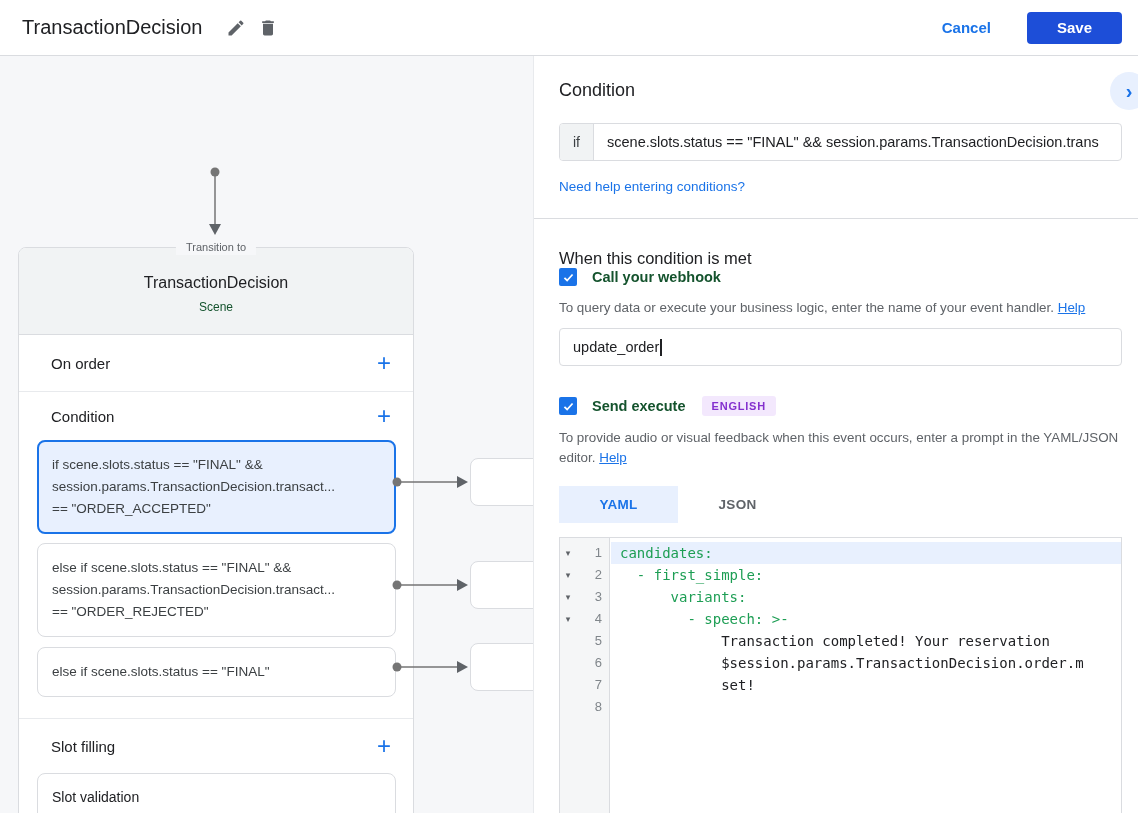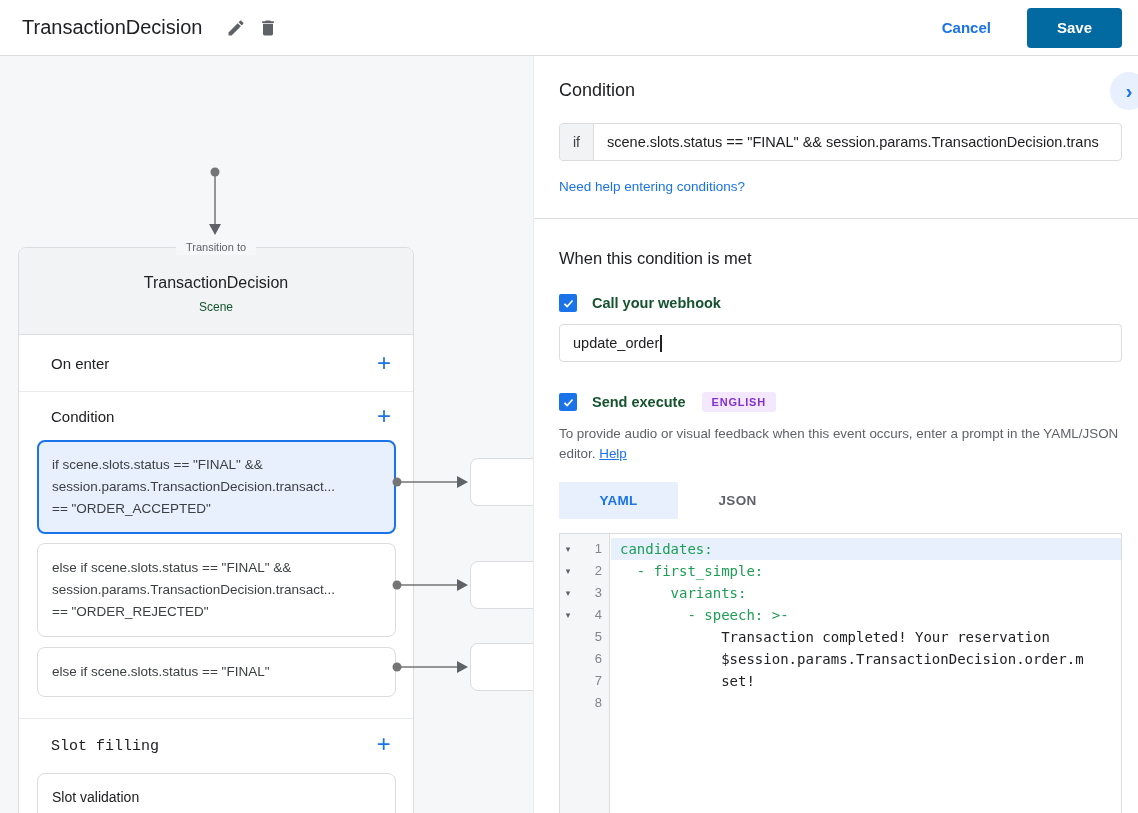--- a/index.html
+++ b/index.html
@@ -8,21 +8,21 @@
 
   
   .topbar { height:56px; background:#fff; border-bottom:1px solid #dadce0;
             display:flex; align-items:center; padding:0 16px 0 22px; }
   .page-title { font-size:20px; color:#202124; margin-right:18px; }
   .icon-btn { background:none; border:none; cursor:pointer; padding:6px; display:flex; align-items:center; }
   .icon-btn svg { fill:#5f6368; }
   .spacer { flex:1; }
   .cancel-btn { background:none; border:none; color:#1a73e8; font-size:15px; font-weight:bold;
                 font-family:inherit; margin-right:36px; cursor:pointer; }
-  .save-btn { background:#0369a1; color:#fff; border:none; border-radius:4px; height:40px;
+  .save-btn { background:#1d4ed8; color:#fff; border:none; border-radius:4px; height:32px;
               padding:0 30px; font-size:15px; font-weight:bold; font-family:inherit; cursor:pointer; }
 
   .main { display:flex; height:757px; }
 
   
   .canvas { position:relative; width:533px; background:#f6f7f9; overflow:hidden; flex:none; }
   .legend { position:absolute; top:-8px; left:50%; transform:translateX(-50%);
             background:#f6f7f9; padding:0 10px; font-size:11px; color:#5f6368; white-space:nowrap; line-height:15px; }
   .from-box { position:absolute; left:85px; top:32px; width:260px; height:84px;
               background:#fff; border:1px solid #dadce0; border-radius:8px;
@@ -45,42 +45,42 @@
   .row-on-enter { height:57px; border-bottom:1px solid #e8eaed; }
   .row-cond { height:48px; }
   .row-label { font-size:15px; color:#202124; }
   .plus-btn { background:none; border:none; color:#1a73e8; font-size:24px; font-weight:300;
               cursor:pointer; font-family:inherit; line-height:20px; padding:0 4px; }
   .cond-cards { padding:0 17px 0 18px; }
   .cond-card { border:1px solid #dadce0; border-radius:8px; background:#fff; padding:13px 14px;
                font-size:13.5px; line-height:22px; color:#3c4043; margin-bottom:9px; cursor:pointer; }
   .cond-card.selected { border:2px solid #1a73e8; background:#e8f0fe; padding:12px 13px; }
   .section-divider { border-top:1px solid #e8eaed; margin-top:21px; }
-  .row-slot { height:54px;font-family:Liberation Mono, monospace; }
+  .row-slot { height:54px; }
   .slot-box { margin:0 17px 0 18px; border:1px solid #dadce0; border-radius:8px; background:#fff;
               padding:15px 14px; font-size:14px; color:#202124; cursor:pointer; }
 
   
   .panel { position:relative; width:605px; background:#fff; border-left:1px solid #e8eaed;
            display:flex; flex-direction:column; flex:none; }
   .sec1 { padding:24px 16px 0 25px; }
   .panel-title { font-size:18px; font-weight:normal; color:#202124; margin-bottom:22px; }
   .chevron-btn { position:absolute; top:16px; right:-10px; width:38px; height:38px; border:none;
                  border-radius:50%; background:#e8f0fe; color:#1a73e8; font-size:20px; font-weight:bold;
                  cursor:pointer; display:flex; align-items:center; justify-content:center; font-family:inherit; }
   .if-row { height:38px; border:1px solid #dadce0; border-radius:4px; display:flex; overflow:hidden; }
   .if-cell { width:34px; flex:none; background:#f1f3f4; border-right:1px solid #dadce0;
              display:flex; align-items:center; justify-content:center; font-size:14px; color:#3c4043; }
   .cond-input { flex:1; padding:0 13px; line-height:36px; white-space:nowrap; overflow:hidden;
                 font-size:14.5px; color:#202124; }
   .link { color:#1a73e8; text-decoration:none; cursor:pointer; }
   .help-block { display:inline-block; font-size:13.5px; margin:18px 0 24px; }
   .hdivider { height:1px; background:#dadce0; flex:none; }
   .sec2 { padding:30px 16px 0 25px; flex:1; display:flex; flex-direction:column; min-height:0; }
-  .when-title { font-size:16.5px; font-weight:normal; color:#202124; margin-bottom:26px; }
+  .when-title { font-size:16.5px; font-weight:normal; color:#202124; }
   .check-row { display:flex; align-items:center; margin-bottom:12px; }
   .checkbox { width:18px; height:18px; background:#1a73e8; border-radius:2px; flex:none;
               display:flex; align-items:center; justify-content:center; cursor:pointer; }
   .check-label { font-size:14.5px; font-weight:bold; color:#14532d; margin-left:15px; }
   .badge { margin-left:16px; background:#f3e8fd; color:#8430ce; font-size:11px; font-weight:bold;
            letter-spacing:.8px; padding:4px 10px; border-radius:3px; }
   .desc { font-size:13.4px; color:#5f6368; line-height:20px; margin-bottom:10px; }
   .desc .link { text-decoration:underline; }
   .text-input { height:38px; border:1px solid #dadce0; border-radius:4px; display:flex; align-items:center;
                 padding:0 13px; font-size:14.5px; color:#202124; margin-bottom:30px; cursor:text; }
@@ -136,21 +136,21 @@
     <div class="target-box" style="top:587px"></div>
 
     <div class="scene-card">
       <span class="legend">Transition to</span>
       <div class="scene-header">
         <div class="scene-name">TransactionDecision</div>
         <div class="scene-type">Scene</div>
       </div>
 
       <div class="card-row row-on-enter">
-        <span class="row-label">On enter</span>
+        <span class="row-label">On order</span>
         <button class="plus-btn"><span>+</span></button>
       </div>
 
       <div class="card-row row-cond">
         <span class="row-label">Condition</span>
         <button class="plus-btn"><span>+</span></button>
       </div>
 
       <div class="cond-cards">
         <div class="cond-card selected">
@@ -218,20 +218,21 @@
       <div class="when-title">When this condition is met</div>
 
       <div class="check-row">
         <div class="checkbox">
           <svg width="13" height="13" viewBox="0 0 24 24">
               <path fill="none" stroke="#fff" stroke-width="3.2" d="M4.5 12.5l5 5 10-11"></path>
             </svg>
         </div>
         <span class="check-label">Call your webhook</span>
       </div>
+      <div class="desc"><span>To query data or execute your business logic, enter the name of your event handler.</span> <a class="link">Help</a></div>
       <div class="text-input">
         <span>update_order</span>
         <span class="caret"></span>
       </div>
 
       <div class="check-row">
         <div class="checkbox">
           <svg width="13" height="13" viewBox="0 0 24 24">
               <path fill="none" stroke="#fff" stroke-width="3.2" d="M4.5 12.5l5 5 10-11"></path>
             </svg>

